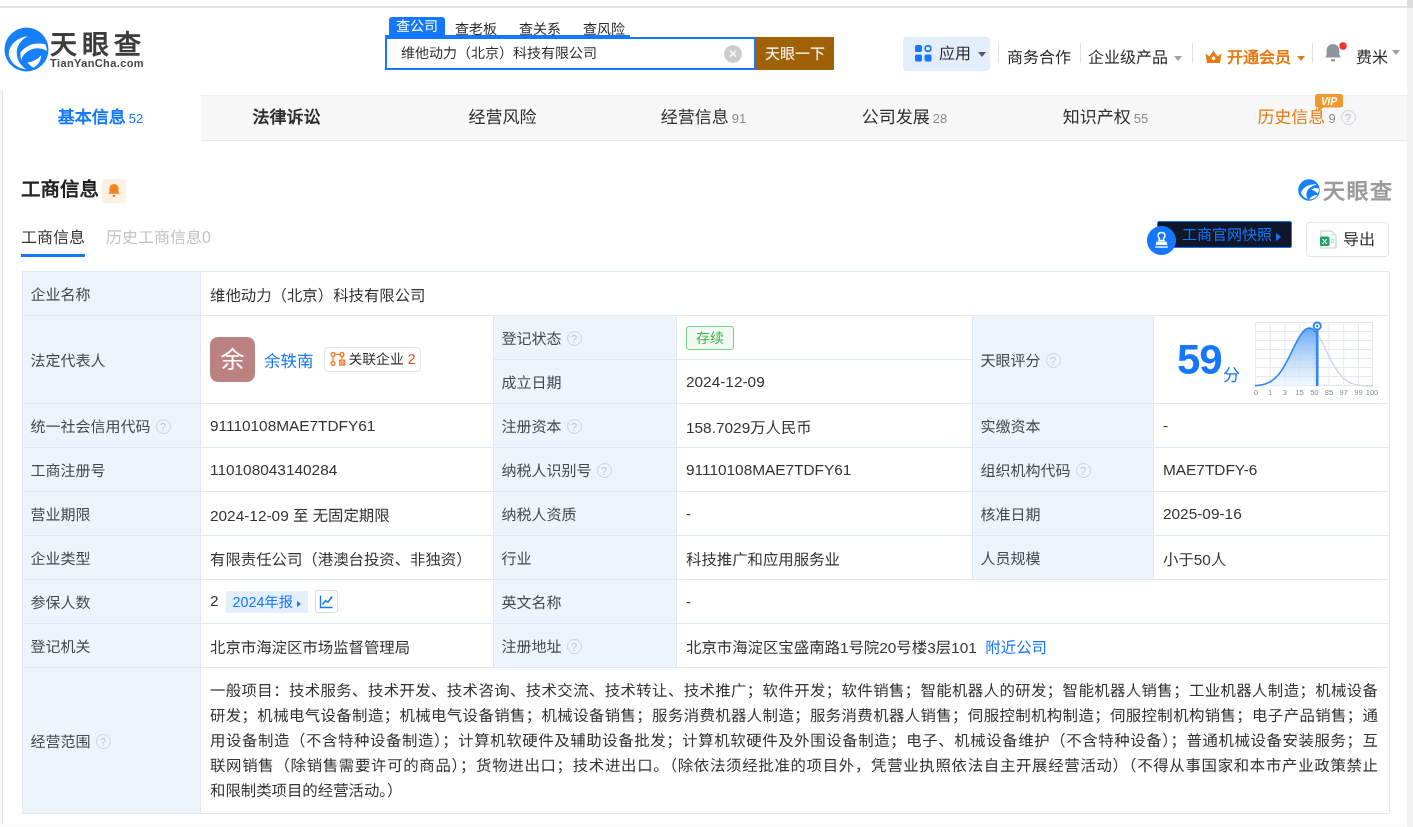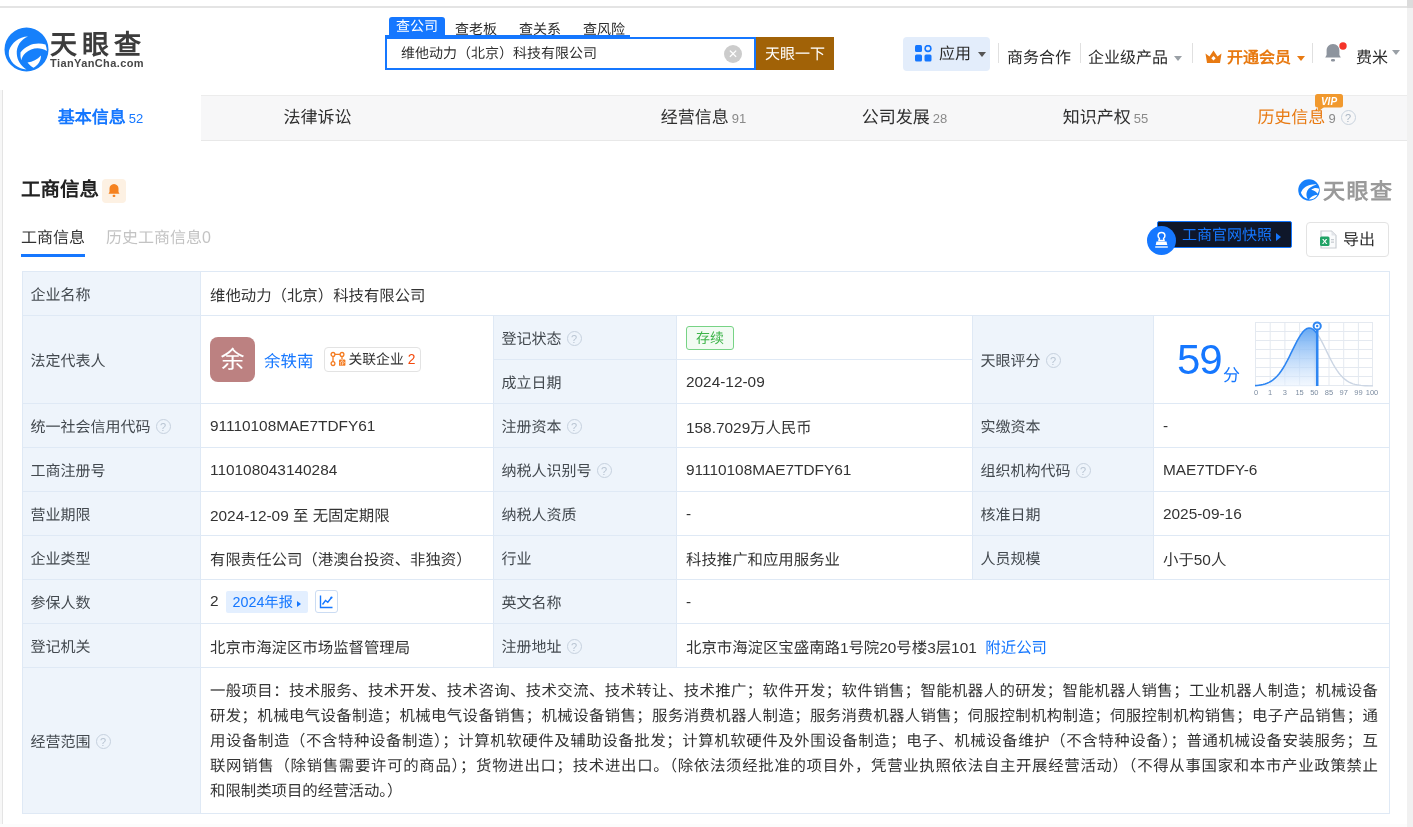--- a/index.html
+++ b/index.html
@@ -73,21 +73,21 @@
 #relBadge{display:inline-block;height:25px;border:1px solid #e3e3e3;border-radius:4px;background:#fff;
   font-size:13.8px;color:#333;line-height:23px;padding:0 5px 0 5px;margin-left:10px;vertical-align:middle;}
 #relBadge .n{color:#f4490c;margin-left:4px;}
 #stBadge{display:inline-block;height:24px;border:1px solid #77d385;border-radius:3px;background:#f2fbf3;
   color:#3eb44a;font-size:14px;line-height:22px;padding:0 9px;}
 #annual{display:inline-block;height:22px;background:#e3efff;border-radius:2px;color:#1577ff;
   font-size:14.3px;line-height:22px;padding:0 7px;margin-left:7px;vertical-align:middle;}
 #scoreChart{position:absolute;left:99px;top:5px;}
 #chartIcon{display:inline-block;width:23px;height:23px;border:1px solid #cbdcf3;border-radius:3px;
   margin-left:7px;vertical-align:middle;text-align:center;}
-#score59{position:absolute;left:23px;top:23px;font-size:42px;line-height:42px;font-weight:normal;color:#1577ff;letter-spacing:-1px;}
+#score59{position:absolute;left:23px;top:23px;font-size:42px;line-height:42px;font-weight:bold;color:#1577ff;letter-spacing:-1px;}
 #scoreFen{position:absolute;left:69px;top:45px;font-size:17px;color:#1577ff;}
 #bizScope{line-height:25px;color:#333;font-size:15.4px;}
 .jl{text-align:justify;text-align-last:justify;white-space:nowrap;}
 #botstrip{left:0;top:824px;width:1407px;height:3px;background:#fcfcfc;}
 .tri-r{display:inline-block;width:0;height:0;border-top:4px solid transparent;border-bottom:4px solid transparent;border-left:5px solid #1577ff;}
 </style>
 </head>
 <body>
 <div id="page">
 <div class="abs" id="topstrip"></div>
@@ -128,21 +128,22 @@
 <div class="abs" id="hbell" style="left:1323px;top:42px;"><svg width="24" height="22" viewBox="0 0 24 22">
 <path d="M10 2 C6 2 3.6 5 3.6 8.5 L3.6 13 L2.2 15.5 L17.8 15.5 L16.4 13 L16.4 8.5 C16.4 5 14 2 10 2 Z" fill="#8d949e"></path>
 <rect x="8" y="17" width="4" height="2.6" rx="1.3" fill="#8d949e"></rect>
 <circle cx="20" cy="4" r="3.7" fill="#f5342a"></circle>
       </svg></div>
 <div class="abs htxt" style="left:1356px;">费米</div>
 <div class="abs caret caretg" style="left:1392px;top:50px;"></div>
 
 <div class="abs" id="tabbar"></div>
 <div class="abs tab" id="tab0">基本信息<span class="cnt">52</span></div>
-<div class="abs tab" style="left:217px;">法律诉讼</div>
+<div class="abs tab" style="left:186px;font-weight:bold;">法律诉讼</div>
+<div class="abs tab" style="left:402px;">经营风险</div>
 <div class="abs tab" style="left:603px;">经营信息<span class="cnt">91</span></div>
 <div class="abs tab" style="left:804px;">公司发展<span class="cnt">28</span></div>
 <div class="abs tab" style="left:1005px;">知识产权<span class="cnt">55</span></div>
 <div class="abs tab" style="left:1206px;color:#e87a12;">历史信息<span class="cnt">9</span><span class="q" style="border-color:#c9d3de;color:#aab6c4;">?</span></div>
 <div class="abs" id="vipbadge" style="left:1315px;top:94px;"><svg width="30" height="20" viewBox="0 0 30 20">
 <rect x="0" y="0" width="28" height="13.5" rx="2.5" fill="#f1992e"></rect>
 <path d="M3 13 L3 18 L9 13 Z" fill="#f1992e"></path>
 <text x="14" y="10.5" font-size="10" font-weight="bold" font-style="italic" fill="#fff" text-anchor="middle" font-family="Liberation Sans,sans-serif">VIP</text>
       </svg></div>
 <div class="abs" id="leftgut"></div>

